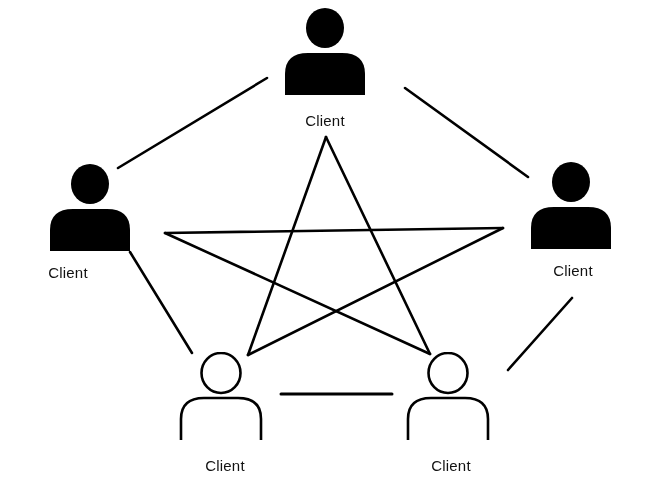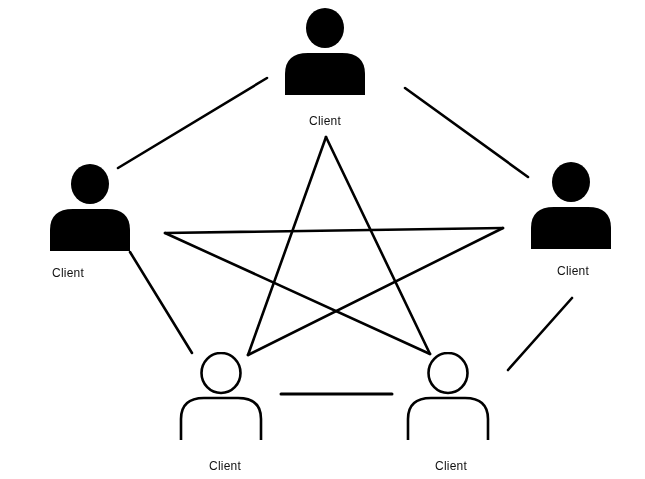--- a/index.html
+++ b/index.html
@@ -24,21 +24,21 @@
   .edges-svg line.thick { stroke-width: 3; }
   .node-icon {
     position: absolute;
     width: 84px;
     height: 88px;
   }
   .node-label {
     position: absolute;
     width: 90px;
     text-align: center;
-    font-size: 12px;
+    font-size: 15px;
     line-height: 18px;
     color: #111111;
     letter-spacing: 0.2px;
   }
 </style>
 </head>
 <body>
 
 <div class="canvas">
 

